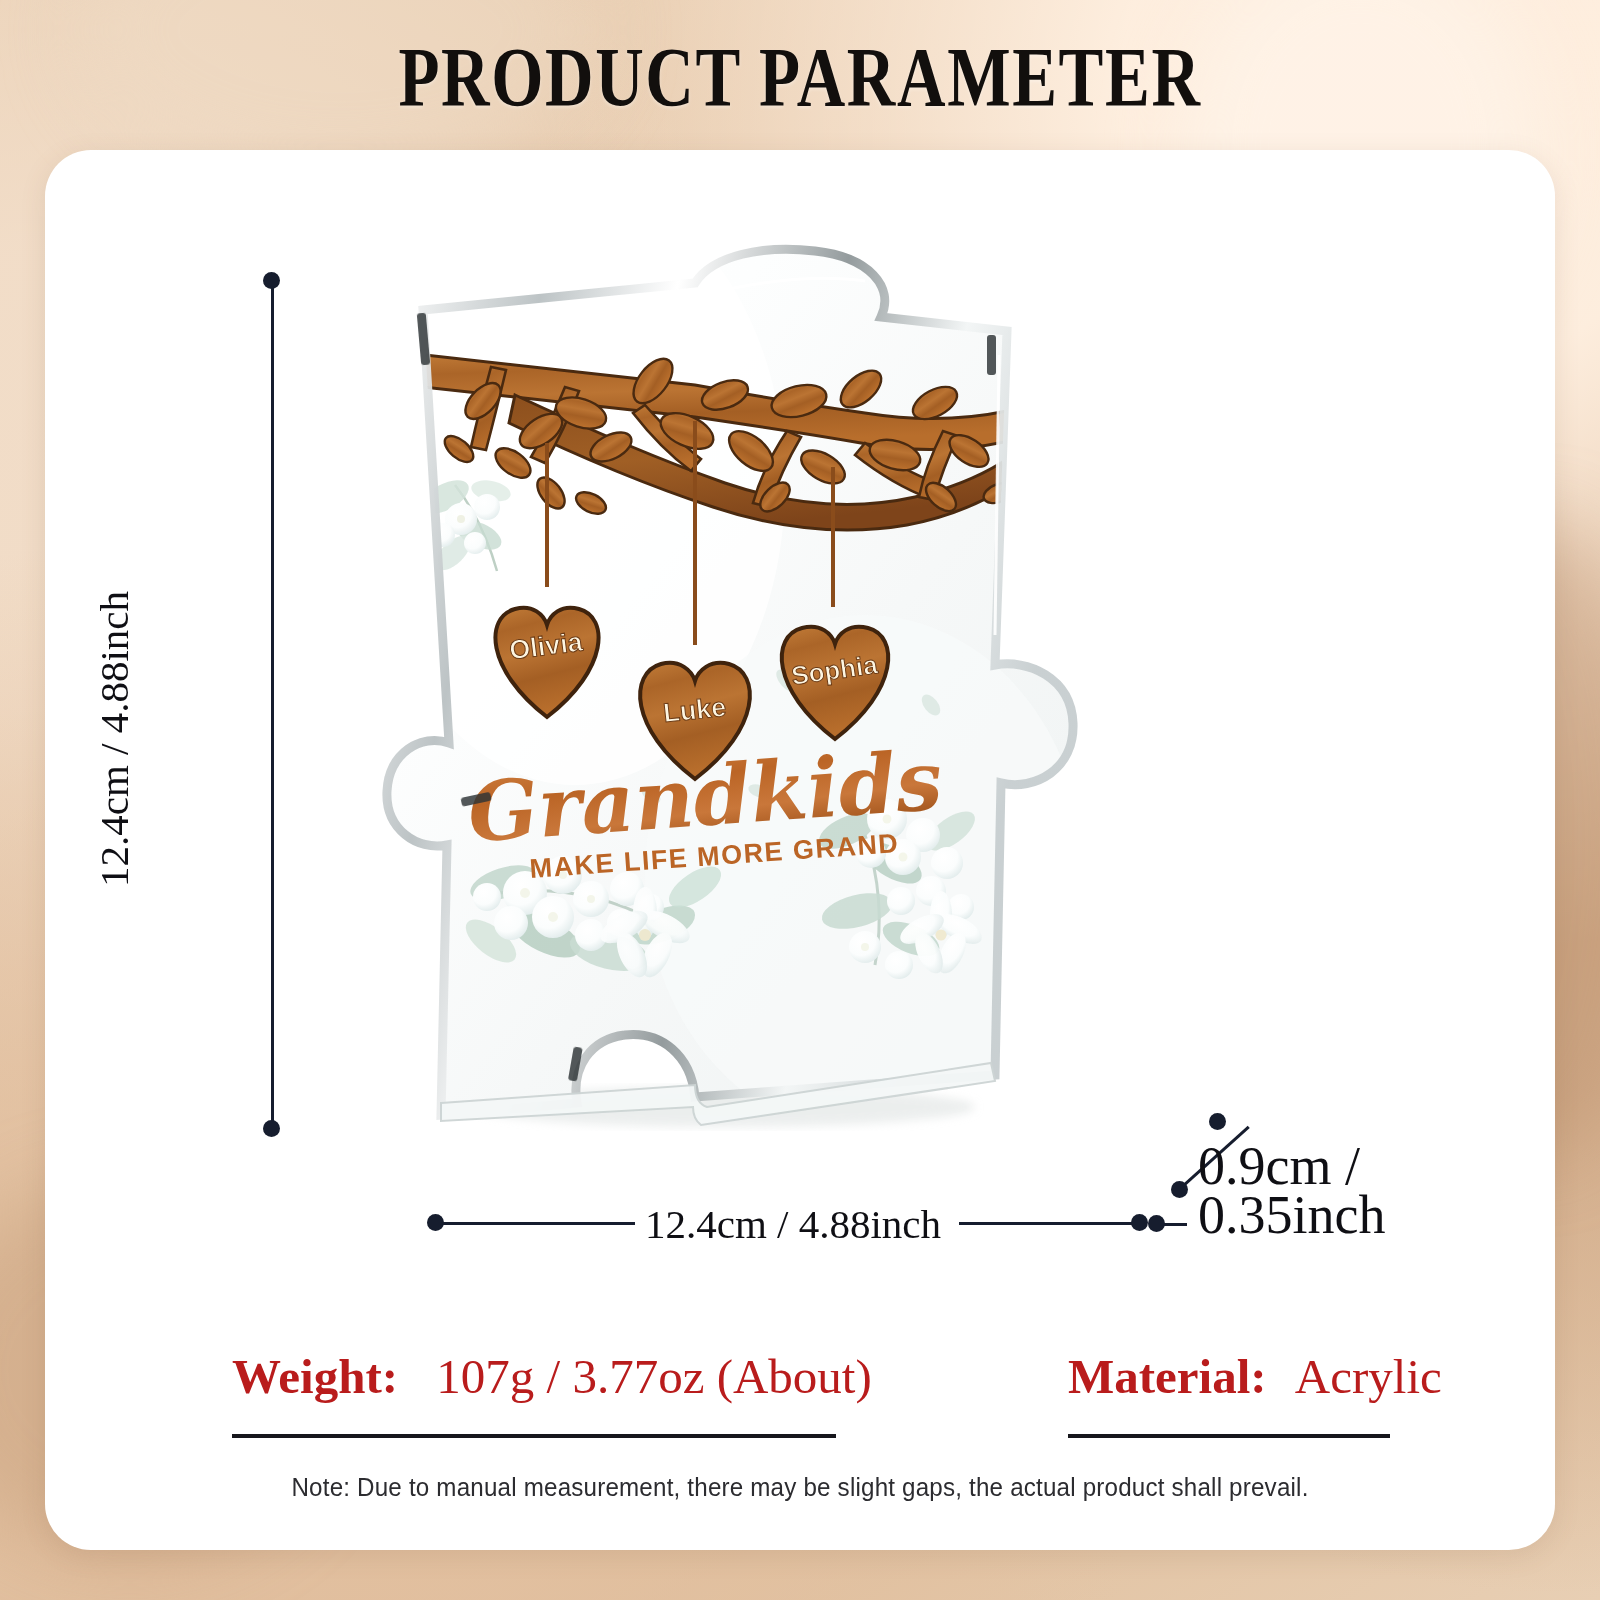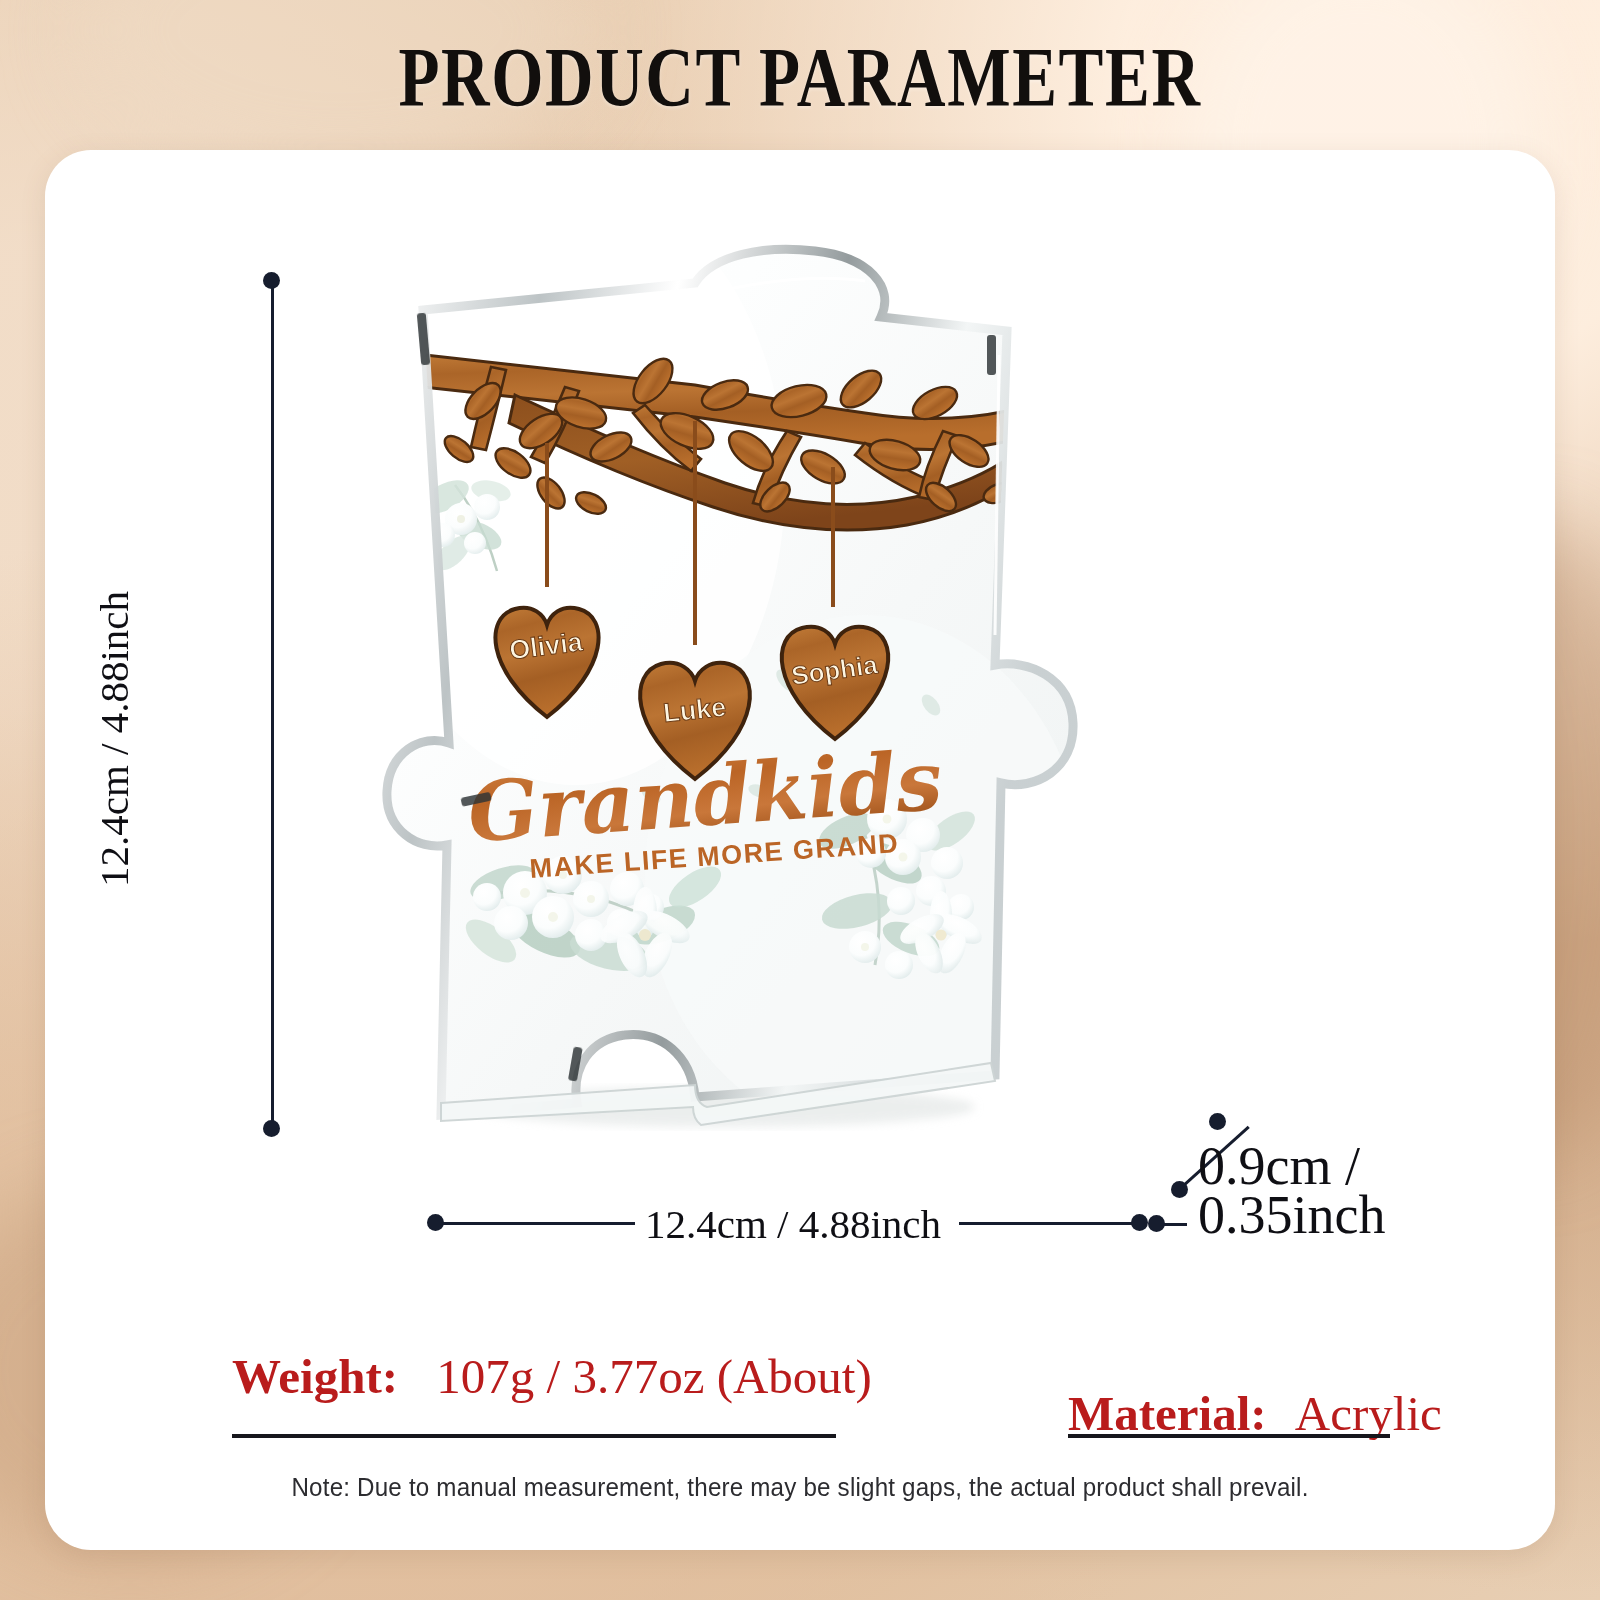--- a/index.html
+++ b/index.html
@@ -377,21 +377,21 @@
       <div>0.35inch</div>
     </div>
   </div>
 
   <div class="spec" style="left:232px;top:1348px;">
     <b>Weight:</b>
     <span class="val" style="margin-left:26px;">107g / 3.77oz (About)</span>
   </div>
   <div class="rule" style="left:232px;top:1434px;width:604px;"></div>
 
-  <div class="spec" style="left:1068px;top:1385px;">
+  <div class="spec" style="left:1068px;top:1348px;">
     <b>Material:</b>
     <span class="val" style="margin-left:16px;">Acrylic</span>
   </div>
   <div class="rule" style="left:1068px;top:1434px;width:322px;"></div>
 
   <div class="note">Note: Due to manual measurement, there may be slight gaps, the actual product shall prevail.</div>
 
 </div>
 
 </body></html>

